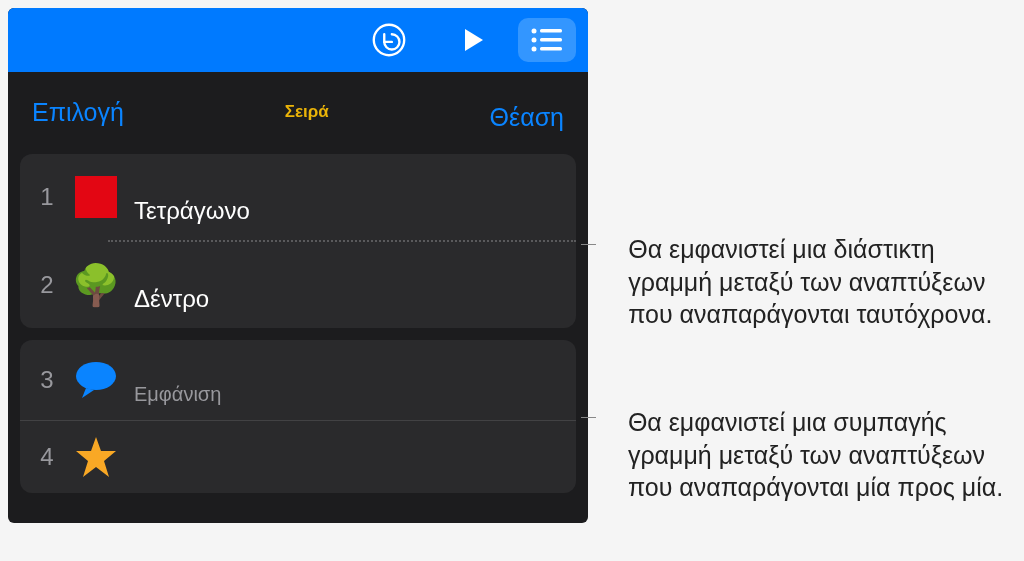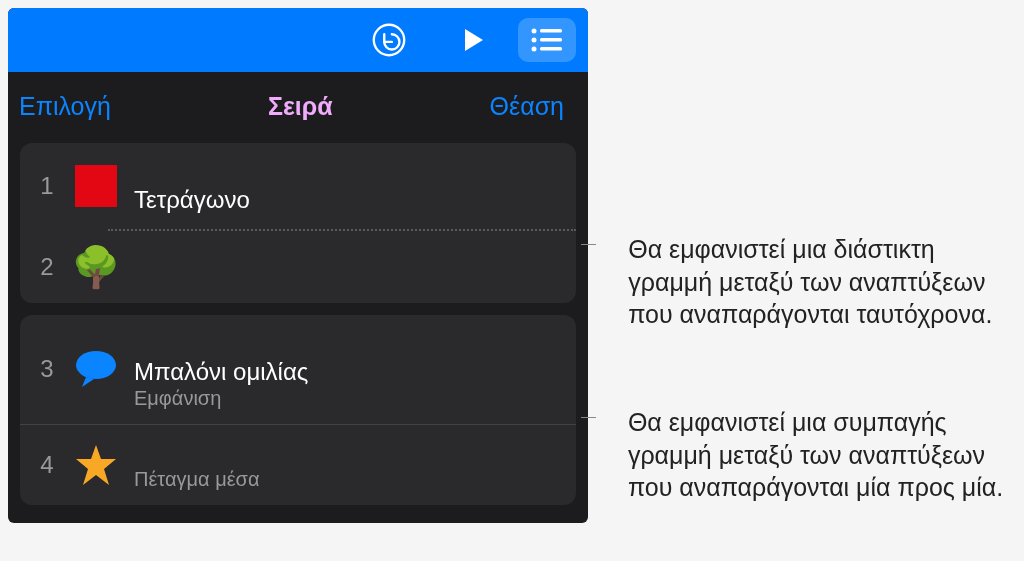--- a/index.html
+++ b/index.html
@@ -50,36 +50,37 @@
       background: #3396ff;
       border-radius: 10px;
       display: flex;
       align-items: center;
       justify-content: center;
     }
     .subheader {
       display: flex;
       justify-content: space-between;
       align-items: center;
-      padding: 20px 24px 22px 11px;
+      padding: 20px 24px 22px 24px;
     }
     .subheader-left {
       color: #0a84ff;
       font-size: 25px;
       font-weight: 400;
     }
     .subheader-center {
-      color: #f0abfc;
-      font-size: 25px;
+      color: #eab308;
+      font-size: 17px;
       font-weight: 700;
     }
     .subheader-right {
       color: #0a84ff;
       font-size: 25px;
       font-weight: 400;
+      margin-top: 11px;
     }
     .items-group {
       background: #2a2a2c;
       margin: 0 12px;
       border-radius: 12px;
       overflow: hidden;
     }
     .items-group + .items-group {
       margin-top: 12px;
     }
@@ -206,48 +207,47 @@
       </div>
       <div class="item-text">
         <div class="item-title">Τετράγωνο</div>
       </div>
     </div>
     <div class="dotted-divider"></div>
     <div class="item-row">
       <div class="item-number">2</div>
       <div class="item-icon tree-shape">🌳</div>
       <div class="item-text">
+        <div class="item-title">Δέντρο</div>
       </div>
     </div>
   </div>
 
   <div class="items-group">
     <div class="item-row">
       <div class="item-number">3</div>
       <div class="item-icon">
         <svg width="44" height="40" viewBox="0 0 44 40">
           <ellipse cx="22" cy="16" rx="20" ry="14" fill="#0a84ff"></ellipse>
           <path d="M12 28 L8 38 L20 30 Z" fill="#0a84ff"></path>
         </svg>
       </div>
       <div class="item-text">
-        <div class="item-title">Μπαλόνι ομιλίας</div>
         <div class="item-subtitle">Εμφάνιση</div>
       </div>
     </div>
     <div class="solid-divider"></div>
     <div class="item-row">
       <div class="item-number">4</div>
       <div class="item-icon">
         <svg width="44" height="44" viewBox="0 0 44 44">
           <path d="M22 2 L27 16 L42 16 L30 26 L35 42 L22 32 L9 42 L14 26 L2 16 L17 16 Z" fill="#f9a825"></path>
         </svg>
       </div>
       <div class="item-text">
-        <div class="item-subtitle">Πέταγμα μέσα</div>
       </div>
     </div>
   </div>
 </div>
 
 <div class="callout callout-1">
   <div class="callout-line" style="width:40px;"></div>
   <div class="callout-text">Θα εμφανιστεί μια διάστικτη γραμμή μεταξύ των αναπτύξεων που αναπαράγονται ταυτόχρονα.</div>
 </div>
 

